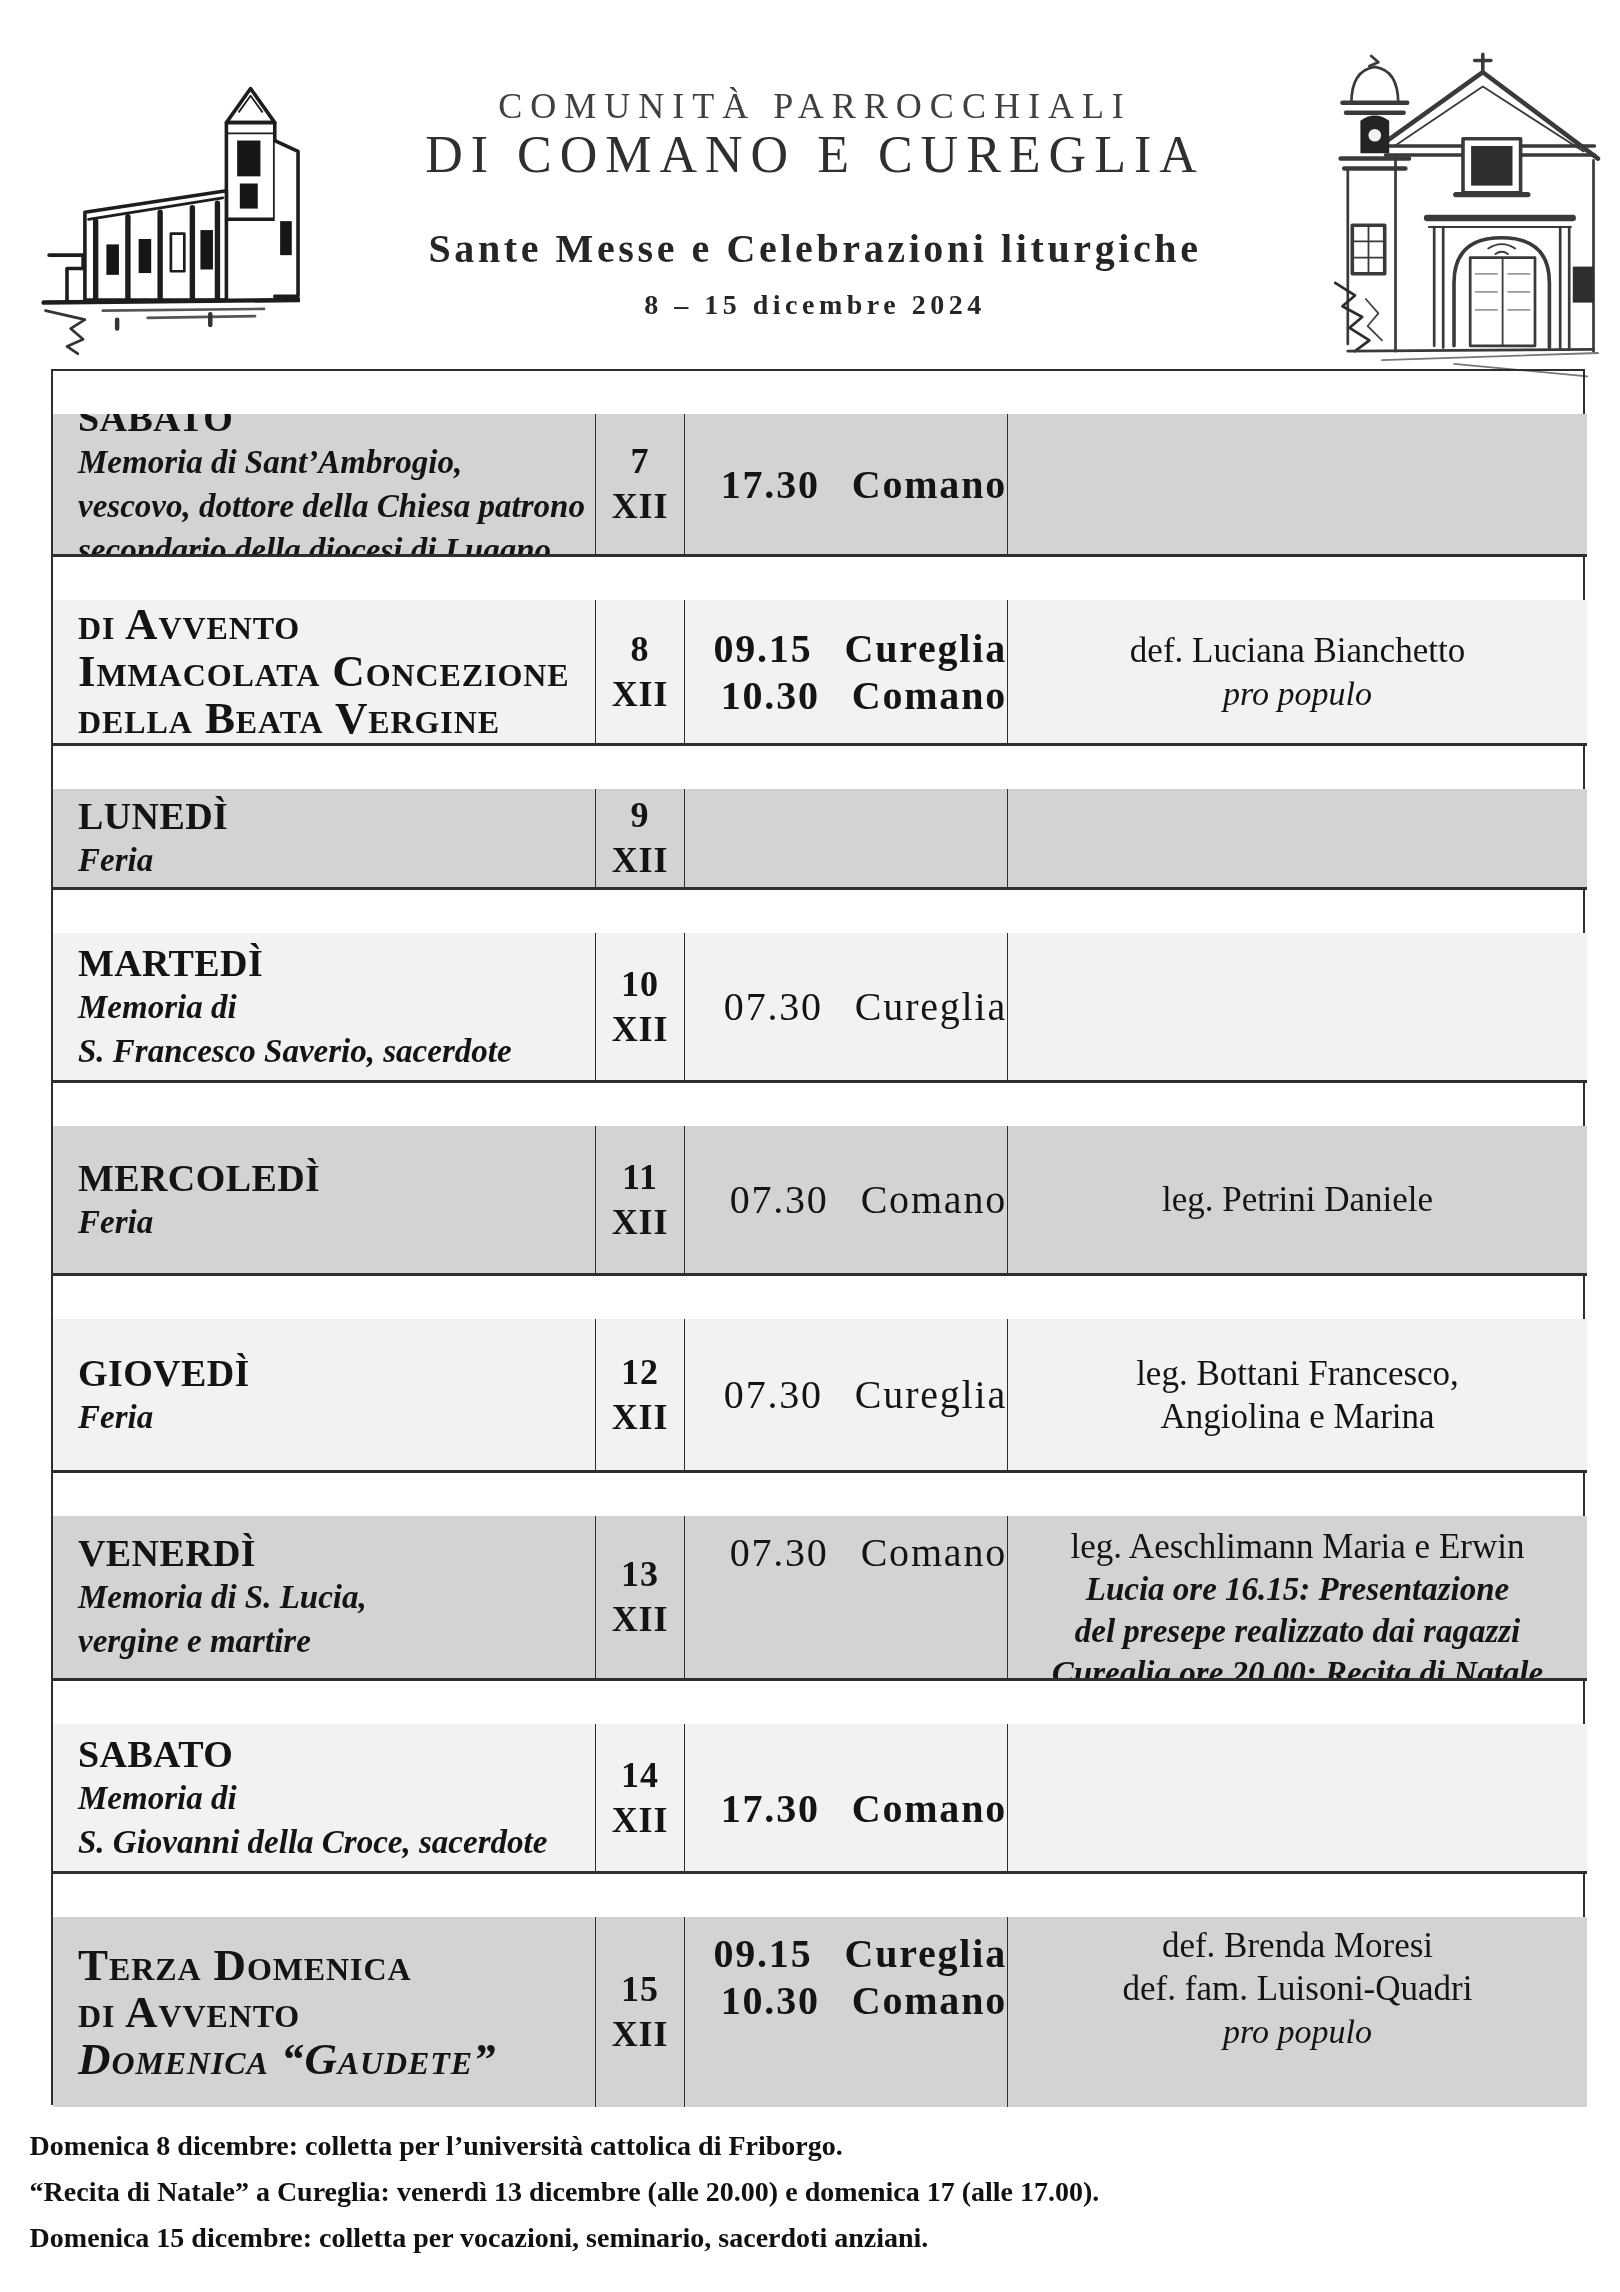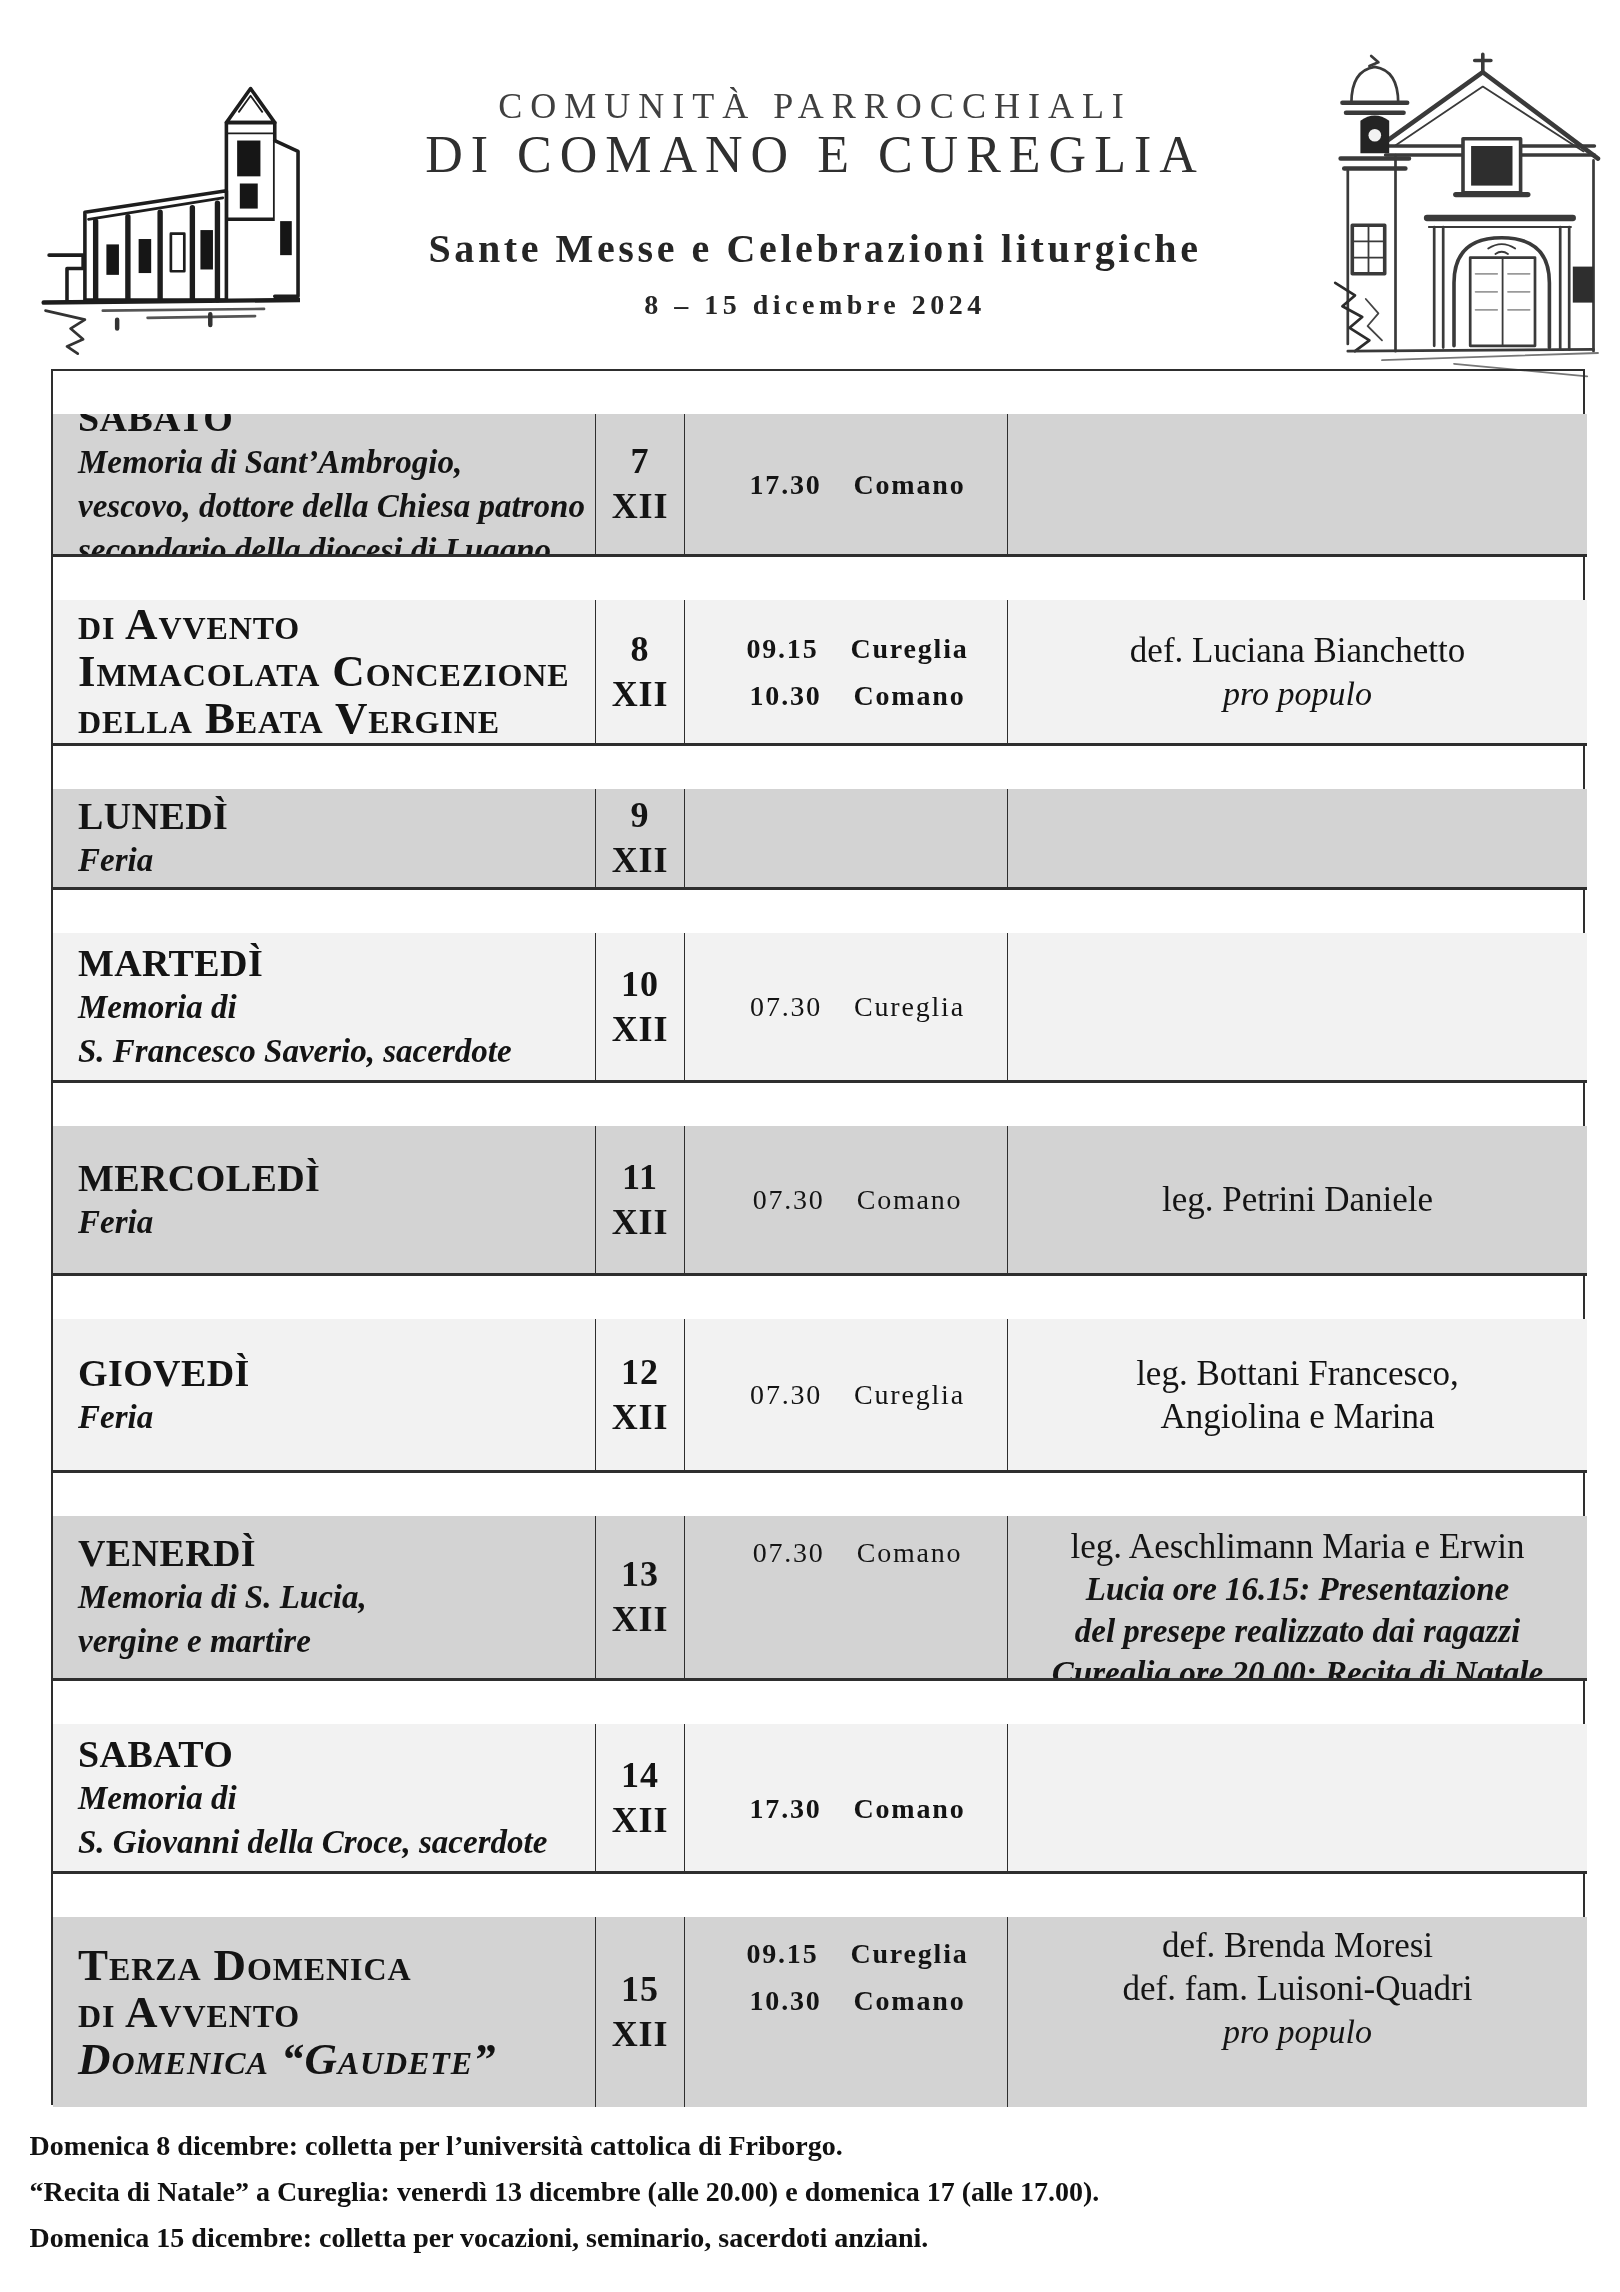--- a/index.html
+++ b/index.html
@@ -32,21 +32,21 @@
   .bg-g{background:#d3d3d3;}
   .bg-l{background:#f2f2f2;}
   .bb{border-bottom:3.6px solid #2e2e2e;}
   .br{border-right:1.8px solid #2e2e2e;}
   .c1{align-items:flex-start;padding-left:25px;padding-right:9px;}
   .day{font-size:38px;font-weight:bold;line-height:44px;letter-spacing:0.4px;}
   .mem{font-size:33px;font-weight:bold;font-style:italic;line-height:44px;}
   .sc{font-size:45px;font-weight:bold;font-variant:small-caps;line-height:47px;letter-spacing:0.9px;}
   .sc-i{font-style:italic;}
   .c2{align-items:center;text-align:center;font-size:36px;font-weight:bold;line-height:45px;letter-spacing:0.9px;}
-  .c3{align-items:center;padding-left:23px;font-size:28px;letter-spacing:1.8px;}
+  .c3{align-items:flex-end;padding-left:23px;font-size:40px;letter-spacing:1.8px;}
   .mass{line-height:47px;white-space:nowrap;}
   .pl{margin-left:32px;}
   .b .mass{font-weight:bold;}
   .c3.top{justify-content:flex-start;padding-top:12.5px;}
   .c3.low{justify-content:flex-end;padding-bottom:39px;}
   .c4{align-items:center;text-align:center;font-size:35px;line-height:43px;padding:0 10.7px;}
   .c4.top{justify-content:flex-start;padding-top:9px;}
   .c4.split{justify-content:space-between;padding-top:7.2px;padding-bottom:10.7px;}
   .propop{font-size:34px;font-weight:normal;font-style:italic;}
   .event{font-size:33px;font-weight:bold;font-style:italic;line-height:42px;}

